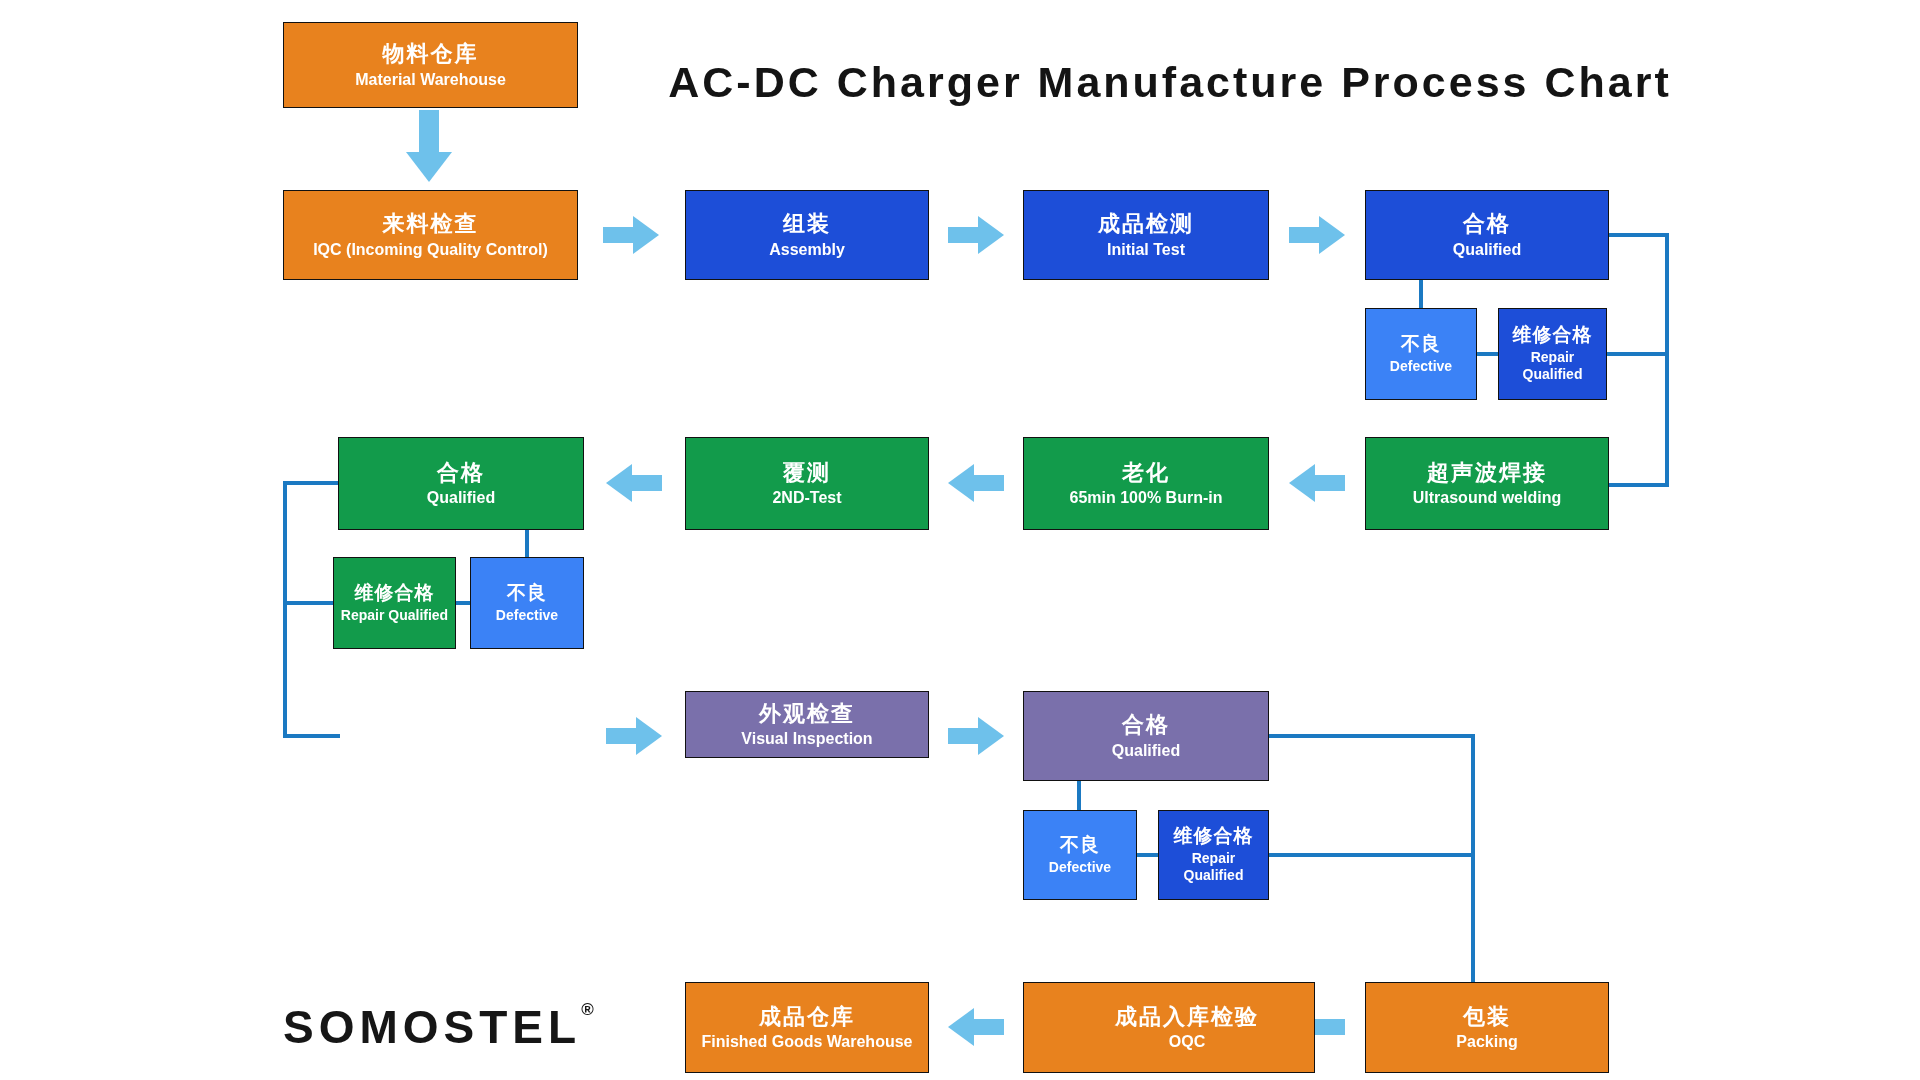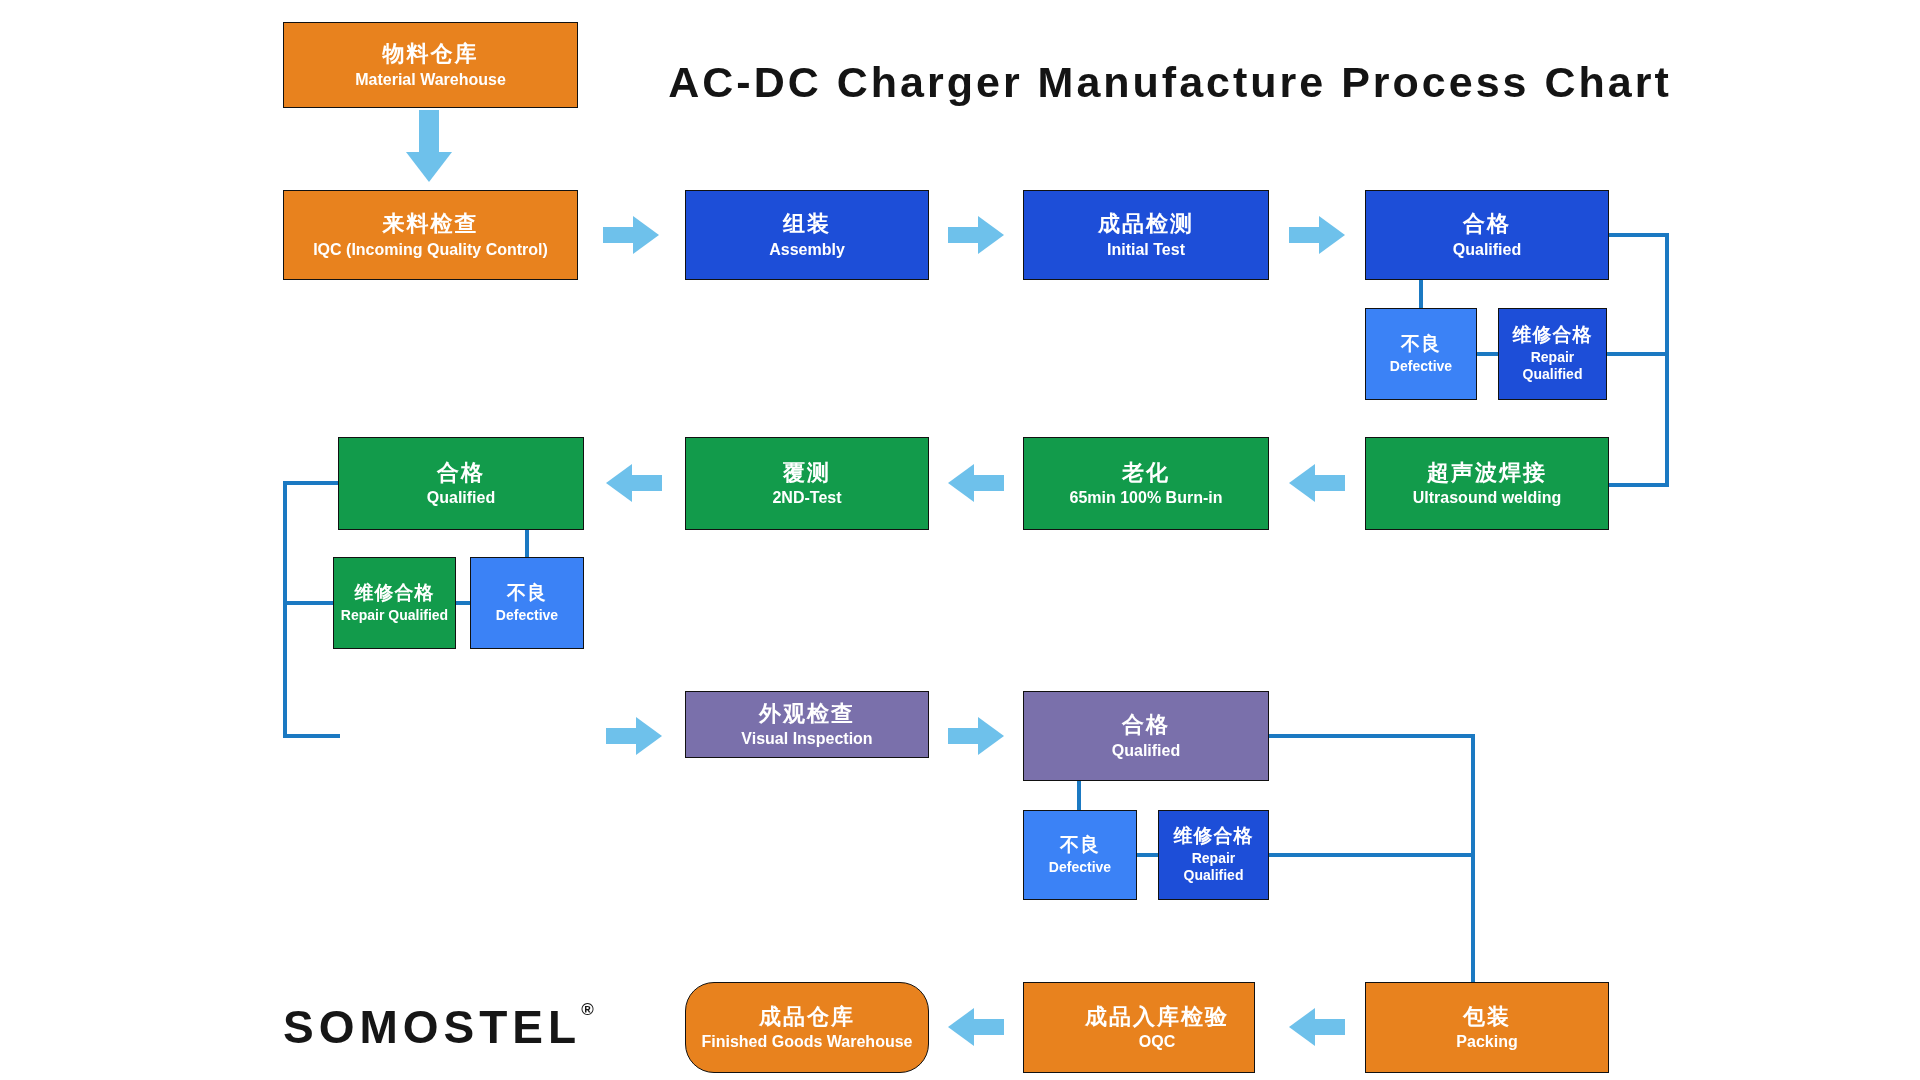--- a/index.html
+++ b/index.html
@@ -36,22 +36,22 @@
   #n-2ndtest{left:685px;top:437px;width:244px;height:93px;}
   #n-qualified2{left:338px;top:437px;width:246px;height:93px;}
   #n-repair2{left:333px;top:557px;width:123px;height:92px;}
   #n-defective2{left:470px;top:557px;width:114px;height:92px;}
   #n-laser{left:338px;top:691px;width:246px;height:90px;}
   #n-visual{left:685px;top:691px;width:244px;height:67px;}
   #n-qualified3{left:1023px;top:691px;width:246px;height:90px;}
   #n-defective3{left:1023px;top:810px;width:114px;height:90px;}
   #n-repair3{left:1158px;top:810px;width:111px;height:90px;}
   #n-packing{left:1365px;top:982px;width:244px;height:91px;}
-  #n-oqc{left:1023px;top:982px;width:232px;height:91px;padding-left:40px;}
-  #n-finished{left:685px;top:982px;width:244px;height:91px;border-radius:29px;}
+  #n-oqc{left:1023px;top:982px;width:292px;height:91px;padding-left:40px;}
+  #n-finished{left:685px;top:982px;width:244px;height:91px;}
 
   
   .line{position:absolute;background:#1B79C2;z-index:1;}
 
   
   .arrow{position:absolute;display:flex;align-items:center;z-index:2;}
   .arrow .shaft{display:block;background:#6EC1EB;}
   .arrow.right .shaft,.arrow.left .shaft{width:30px;height:16px;}
   .arrow.right .head{width:0;height:0;border-top:19px solid transparent;
     border-bottom:19px solid transparent;border-left:26px solid #6EC1EB;}

